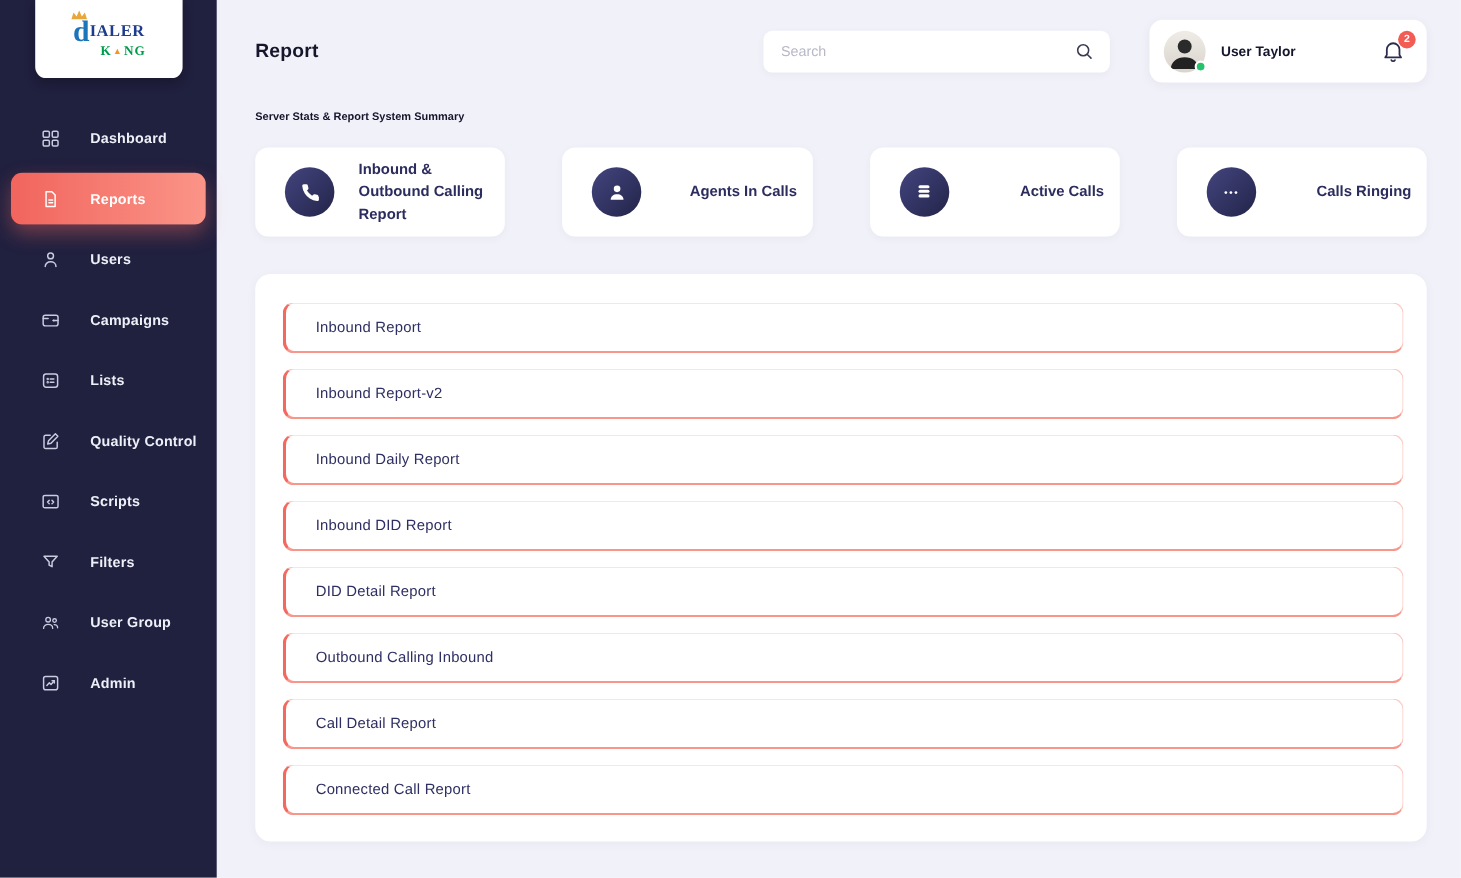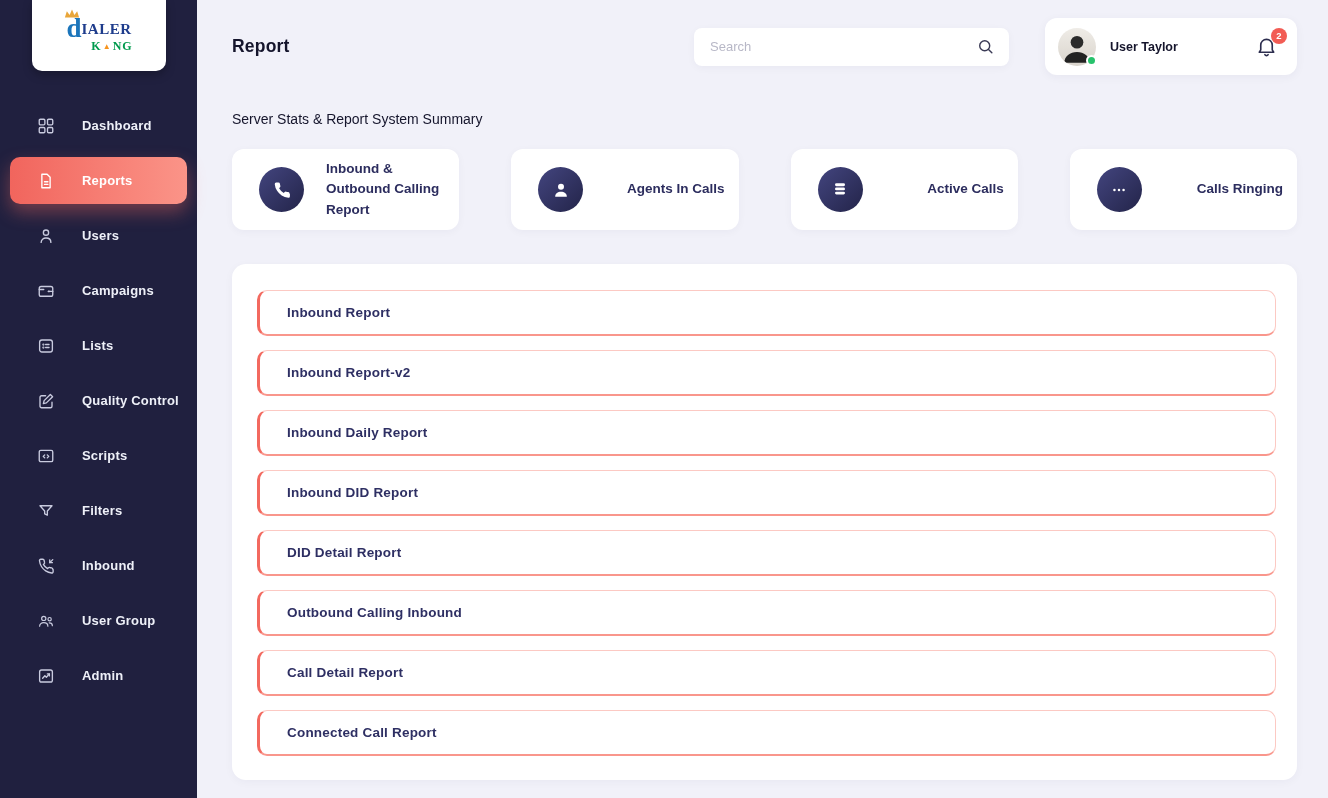--- a/index.html
+++ b/index.html
@@ -47,38 +47,38 @@
   .avatar-wrap { position:relative; width:38px; height:38px; flex:0 0 38px; }
   .avatar { width:38px; height:38px; border-radius:50%; background:linear-gradient(180deg,#efece7,#d9d4cc); overflow:hidden; display:block; }
   .status-dot { position:absolute; bottom:0px; right:-1px; width:11px; height:11px; border-radius:50%;
     background:#27c26c; border:2px solid #ffffff; }
   .user-name { margin-left:14px; font-size:12.5px; font-weight:700; color:#15152c; }
   .bell-wrap { margin-left:auto; position:relative; width:24px; height:24px; cursor:pointer; color:#2c2d4e; }
   .notif-badge { position:absolute; top:-7px; right:-8px; min-width:16px; height:16px; border-radius:50%;
     background:#f25c54; color:#ffffff; font-size:9.5px; font-weight:700; display:flex;
     align-items:center; justify-content:center; }
 
-  .section-title { margin-top:36px; font-size:14px; font-weight:400; color:#15152c; }
+  .section-title { margin-top:26px; font-size:10px; font-weight:700; color:#15152c; }
 
   .stat-cards { margin-top:22px; display:grid; grid-template-columns:repeat(4,1fr); gap:52px; }
   .stat-card { height:81px; background:#ffffff; border-radius:12px; display:flex; align-items:center;
     padding:0 14px 0 27px; gap:22px; box-shadow:0 2px 8px rgba(30,30,70,0.04);justify-content:space-between; }
   .stat-icon-circle { width:45px; height:45px; flex:0 0 45px; border-radius:50%;
     background:linear-gradient(135deg,#43457f 0%,#232449 100%); display:flex; align-items:center;
     justify-content:center; color:#ffffff; }
   .stat-label { font-size:13.5px; font-weight:700; color:#2c2d5e; line-height:1.5; max-width:150px; }
 
   .report-panel { margin-top:34px; background:#ffffff; border-radius:14px; padding:26px 21px 24px 25px;
     box-shadow:0 2px 10px rgba(30,30,70,0.04); }
   .report-item { height:46px; border-radius:10px; background:#ffffff;
     border-top:1px solid #fcc9c3; border-right:1px solid #fcc9c3;
     border-bottom:2px solid #f9968c; border-left:3px solid #f3695f;
     display:flex; align-items:center; padding-left:27px; margin-bottom:14px; cursor:pointer; }
   .report-item:last-child { margin-bottom:0; }
-  .report-item .ri-label { font-size:13.5px; font-weight:700; color:#2e2f63; letter-spacing:0.2px;text-align:right; }
+  .report-item .ri-label { font-size:13.5px; font-weight:400; color:#2e2f63; letter-spacing:0.2px;text-align:right; }
 
   svg { display:block; }
 </style>
 </head>
 <body>
 
 <div class="app">
 
   <aside class="sidebar">
 
@@ -182,30 +182,20 @@
 
       <li class="menu-item">
         <span class="mi-icon">
           <svg width="18" height="18" viewBox="0 0 24 24" fill="none" stroke="currentColor" stroke-width="1.8" stroke-linecap="round" stroke-linejoin="round">
               <path d="M4 5h16l-6.2 7v5.5l-3.6-1.8V12z"></path>
             </svg>
         </span>
         <span class="mi-label">Filters</span>
       </li>
 
-      <li class="menu-item">
-        <span class="mi-icon">
-          <svg width="18" height="18" viewBox="0 0 24 24" fill="none" stroke="currentColor" stroke-width="1.8" stroke-linecap="round" stroke-linejoin="round">
-              <path d="M21.5 16.9v2.6a1.8 1.8 0 0 1-2 1.8 18 18 0 0 1-7.9-2.8 17.7 17.7 0 0 1-5.5-5.5A18 18 0 0 1 3.3 5a1.8 1.8 0 0 1 1.8-2h2.6a1.8 1.8 0 0 1 1.8 1.5c.1.8.3 1.6.5 2.4a1.8 1.8 0 0 1-.4 1.9L8.5 9.9a14.4 14.4 0 0 0 5.6 5.6l1.1-1.1a1.8 1.8 0 0 1 1.9-.4c.8.2 1.6.4 2.4.5a1.8 1.8 0 0 1 1.5 1.8z"></path>
-              <path d="M21 3.5l-4 4"></path>
-              <path d="M17 4v3.5h3.5"></path>
-            </svg>
-        </span>
-        <span class="mi-label">Inbound</span>
-      </li>
 
       <li class="menu-item">
         <span class="mi-icon">
           <svg width="18" height="18" viewBox="0 0 24 24" fill="none" stroke="currentColor" stroke-width="1.6" stroke-linecap="round" stroke-linejoin="round">
               <circle cx="9" cy="8.5" r="2.8"></circle>
               <path d="M3.5 19c0-3 2.4-4.8 5.5-4.8s5.5 1.8 5.5 4.8"></path>
               <circle cx="16.8" cy="9.5" r="2.2"></circle>
               <path d="M16.3 14.4c2.5 0 4.2 1.5 4.2 3.8"></path>
             </svg>
         </span>

